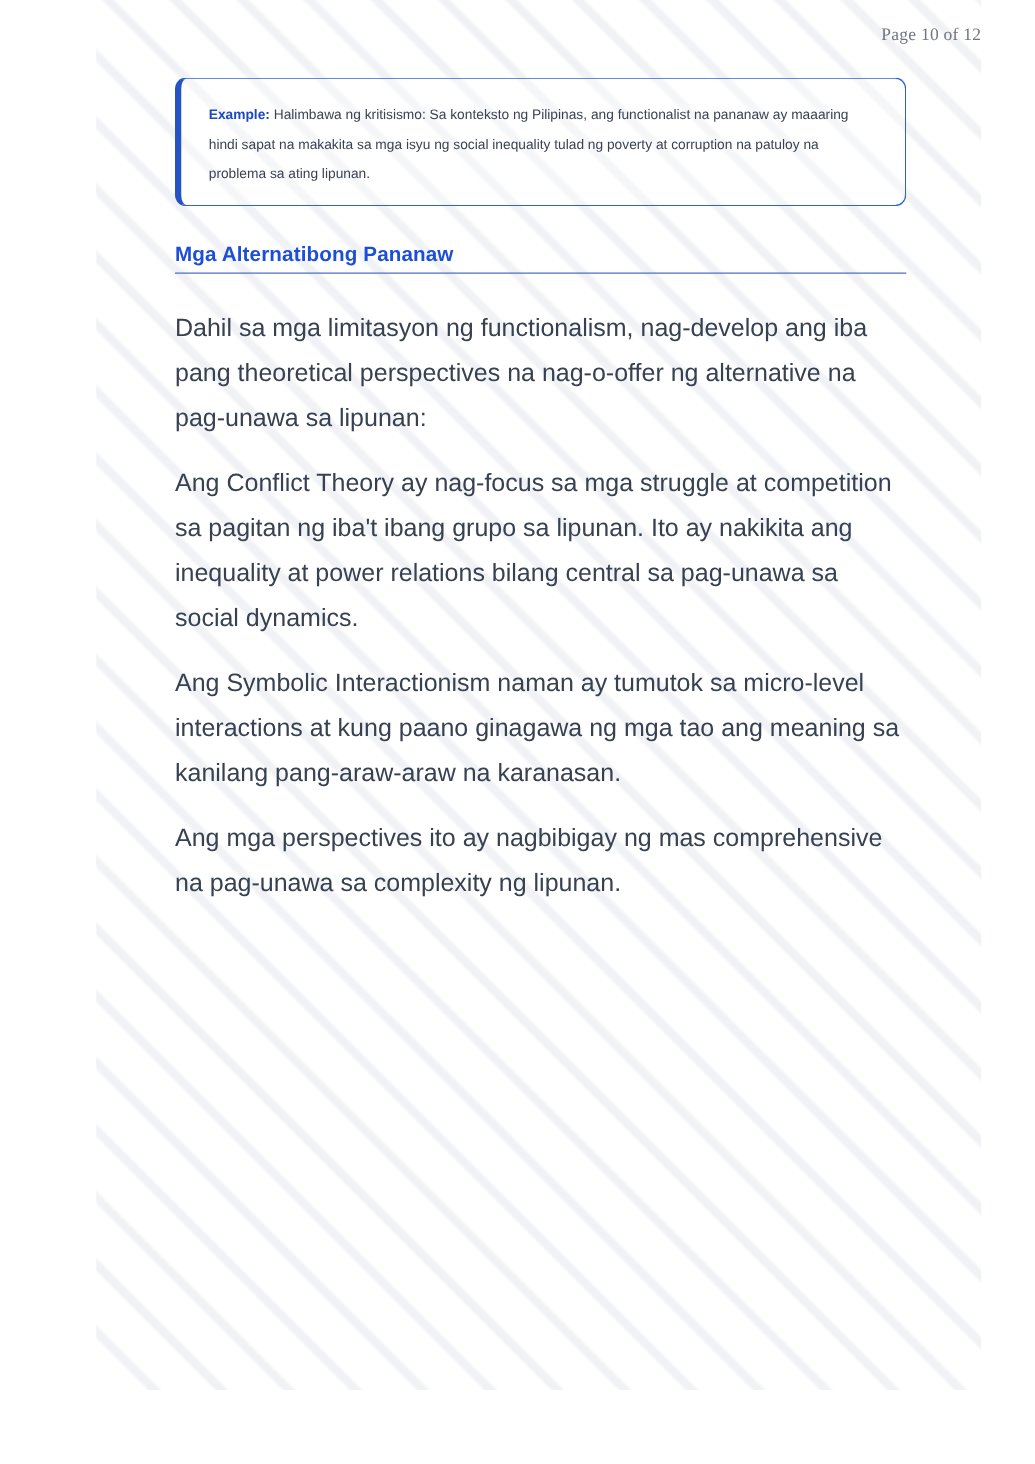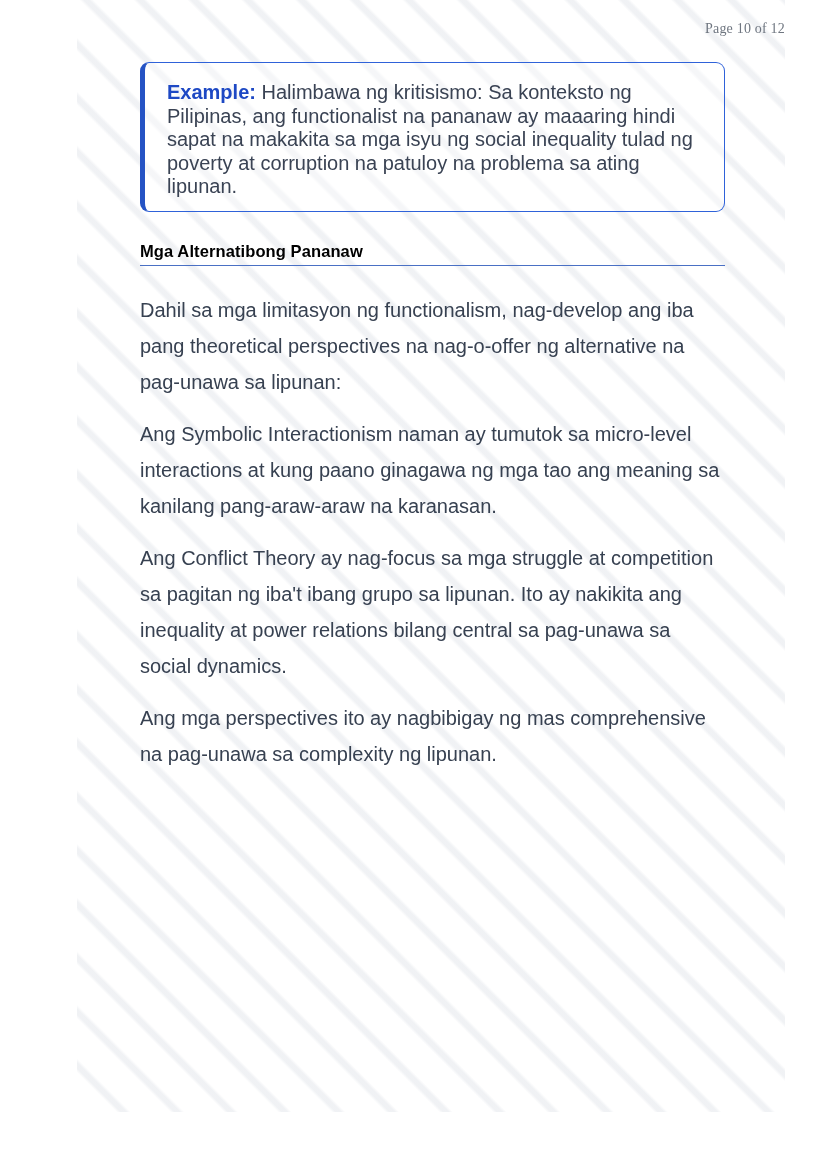--- a/index.html
+++ b/index.html
@@ -45,34 +45,34 @@
     left: 123px;
     top: 0;
     width: 585px;
   }
   .example-box {
     margin-top: 62px;
     border: 1.5px solid #2f62d9;
     border-left: 5px solid #2553c4;
     border-radius: 9px;
     padding: 18px 22px 12px 22px;
-    font-size: 20px;
+    font-size: 11px;
     line-height: 23.5px;
     color: #3a4354;
     background: rgba(255,255,255,0.35);
   }
   .example-box strong {
     color: #1d48c4;
     font-weight: bold;
   }
   .section-heading {
     margin-top: 30px;
     font-size: 16.5px;
     font-weight: bold;
-    color: #000000;
+    color: #1d4ed8;
     padding-bottom: 4px;
     border-bottom: 1.5px solid #4a70c4;
     letter-spacing: 0.1px;
   }
   .body-copy { margin-top: 26px; }
   .body-copy p {
     font-size: 20px;
     line-height: 36px;
     color: #374151;
     margin-bottom: 16px;
@@ -101,21 +101,21 @@
 
     <div class="example-box">
       <strong>Example:</strong>
       <span>Halimbawa ng kritisismo: Sa konteksto ng Pilipinas, ang functionalist na pananaw ay maaaring hindi sapat na makakita sa mga isyu ng social inequality tulad ng poverty at corruption na patuloy na problema sa ating lipunan.</span>
     </div>
 
     <div class="section-heading">Mga Alternatibong Pananaw</div>
 
     <div class="body-copy">
       <p>Dahil sa mga limitasyon ng functionalism, nag-develop ang iba pang theoretical perspectives na nag-o-offer ng alternative na pag-unawa sa lipunan:</p>
+      <p>Ang Conflict Theory ay nag-focus sa mga struggle at competition sa pagitan ng iba't ibang grupo sa lipunan. Ito ay nakikita ang inequality at power relations bilang central sa pag-unawa sa social dynamics.</p>
       <p>Ang Symbolic Interactionism naman ay tumutok sa micro-level interactions at kung paano ginagawa ng mga tao ang meaning sa kanilang pang-araw-araw na karanasan.</p>
-      <p>Ang Conflict Theory ay nag-focus sa mga struggle at competition sa pagitan ng iba't ibang grupo sa lipunan. Ito ay nakikita ang inequality at power relations bilang central sa pag-unawa sa social dynamics.</p>
       <p>Ang mga perspectives ito ay nagbibigay ng mas comprehensive na pag-unawa sa complexity ng lipunan.</p>
     </div>
 
   </div>
 
 
 </div>
 
 </body></html>

